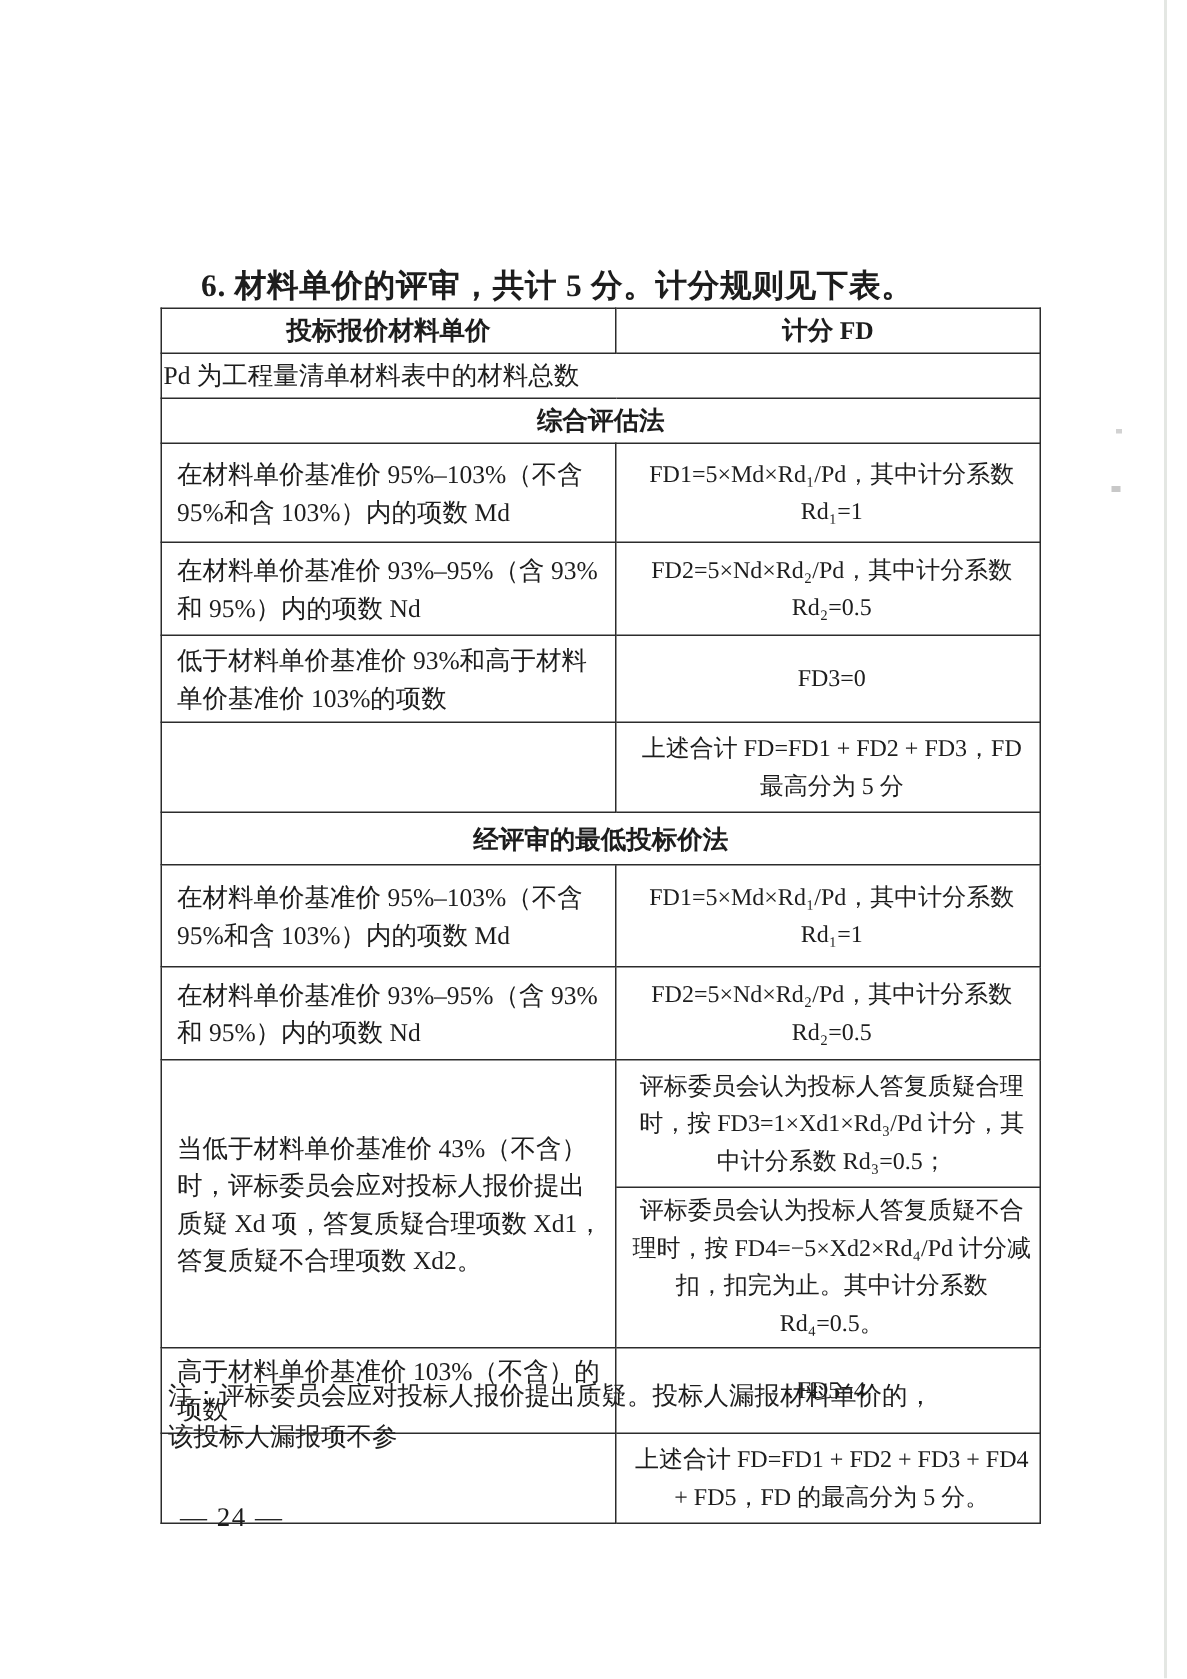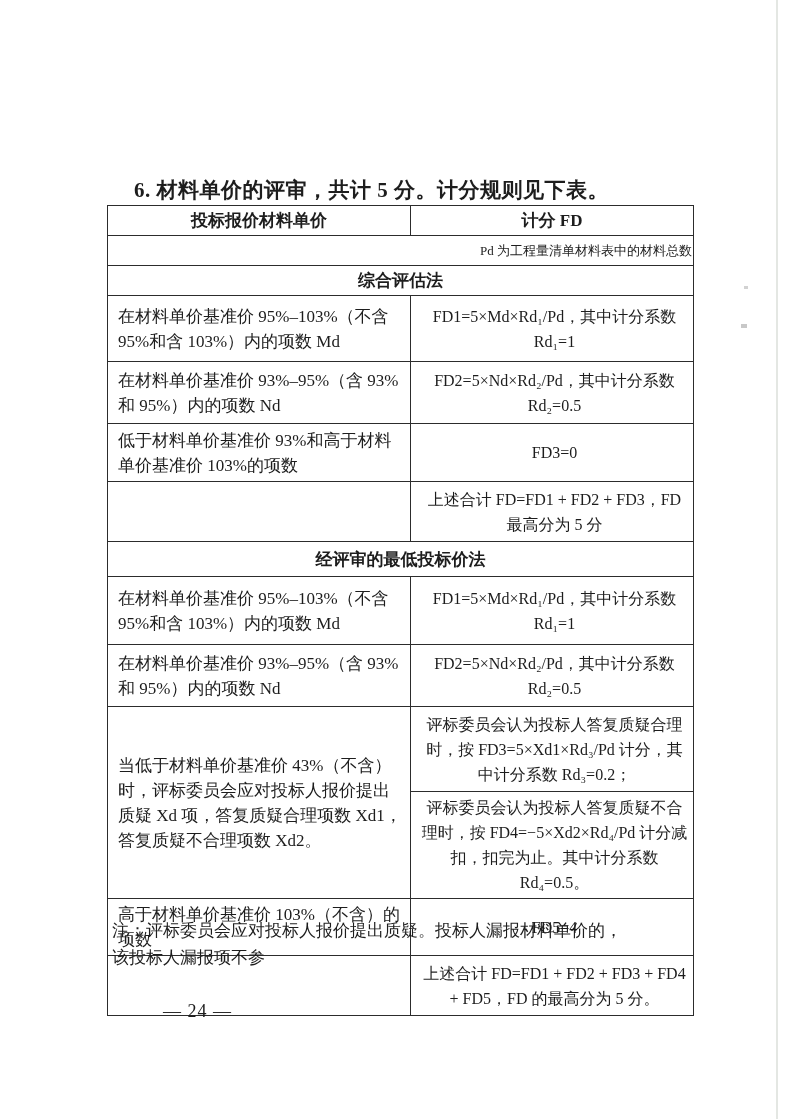--- a/index.html
+++ b/index.html
@@ -26,40 +26,40 @@
   }
   .score-table td, .score-table th {
     border:1.5px solid #2c2c2c;
     vertical-align:middle;
     font-weight:normal;
   }
   .score-table th.col-head {
     height:27px; font-size:17px; font-weight:bold; text-align:center;
   }
   .score-table td.span-center {
-    height:27px; font-size:13px; text-align:right;
+    height:27px; font-size:17px; text-align:left;
   }
   .score-table td.section-head {
     height:27px; font-size:17px; font-weight:bold; text-align:center;
   }
   .score-table td.criteria {
     font-size:17px; line-height:25px;
     padding:3px 8px 3px 10px; text-align:left;
   }
   .score-table td.formula {
     font-size:16px; line-height:25px;
     padding:3px 4px 3px 9px; text-align:center;
   }
   .note {
     position:absolute; left:112px; top:917px; width:512px;
     font-size:17px; line-height:27px;
   }
   .page-number {
     position:absolute; left:120px; top:1001px;
-    font-size:18px; letter-spacing:1px;margin-left:43px;
+    font-size:18px; letter-spacing:1px;
   }
   .scan-line {
     position:absolute; left:776px; top:0; width:2px; height:1119px;
     background:#e4e7e3;
   }
   .speck-1 { position:absolute; left:744px; top:286px; width:4px; height:3px; background:#d2d2d2; }
   .speck-2 { position:absolute; left:741px; top:324px; width:6px; height:4px; background:#c8c8c8; }
 </style>
 </head>
 <body>
@@ -104,21 +104,21 @@
     <tr>
       <td class="criteria" style="height:61px">在材料单价基准价 95%–103%（不含 95%和含 103%）内的项数 Md</td>
       <td class="formula" style="height:61px">FD1=5×Md×Rd₁/Pd，其中计分系数 Rd₁=1</td>
     </tr>
     <tr>
       <td class="criteria" style="height:55px">在材料单价基准价 93%–95%（含 93%和 95%）内的项数 Nd</td>
       <td class="formula" style="height:55px">FD2=5×Nd×Rd₂/Pd，其中计分系数 Rd₂=0.5</td>
     </tr>
     <tr>
       <td class="criteria" rowspan="2">当低于材料单价基准价 43%（不含）时，评标委员会应对投标人报价提出质疑 Xd 项，答复质疑合理项数 Xd1，答复质疑不合理项数 Xd2。</td>
-      <td class="formula" style="height:78px">评标委员会认为投标人答复质疑合理时，按 FD3=5×Xd1×Rd₃/Pd 计分，其中计分系数 Rd₃=0.2；</td>
+      <td class="formula" style="height:78px">评标委员会认为投标人答复质疑合理时，按 FD3=1×Xd1×Rd₃/Pd 计分，其中计分系数 Rd₃=0.5；</td>
     </tr>
     <tr>
       <td class="formula" style="height:79px">评标委员会认为投标人答复质疑不合理时，按 FD4=−5×Xd2×Rd₄/Pd 计分减扣，扣完为止。其中计分系数 Rd₄=0.5。</td>
     </tr>
     <tr>
       <td class="criteria" style="height:36px">高于材料单价基准价 103%（不含）的项数</td>
       <td class="formula" style="height:36px">FD5=4</td>
     </tr>
     <tr>
       <td class="criteria" style="height:53px"></td>

